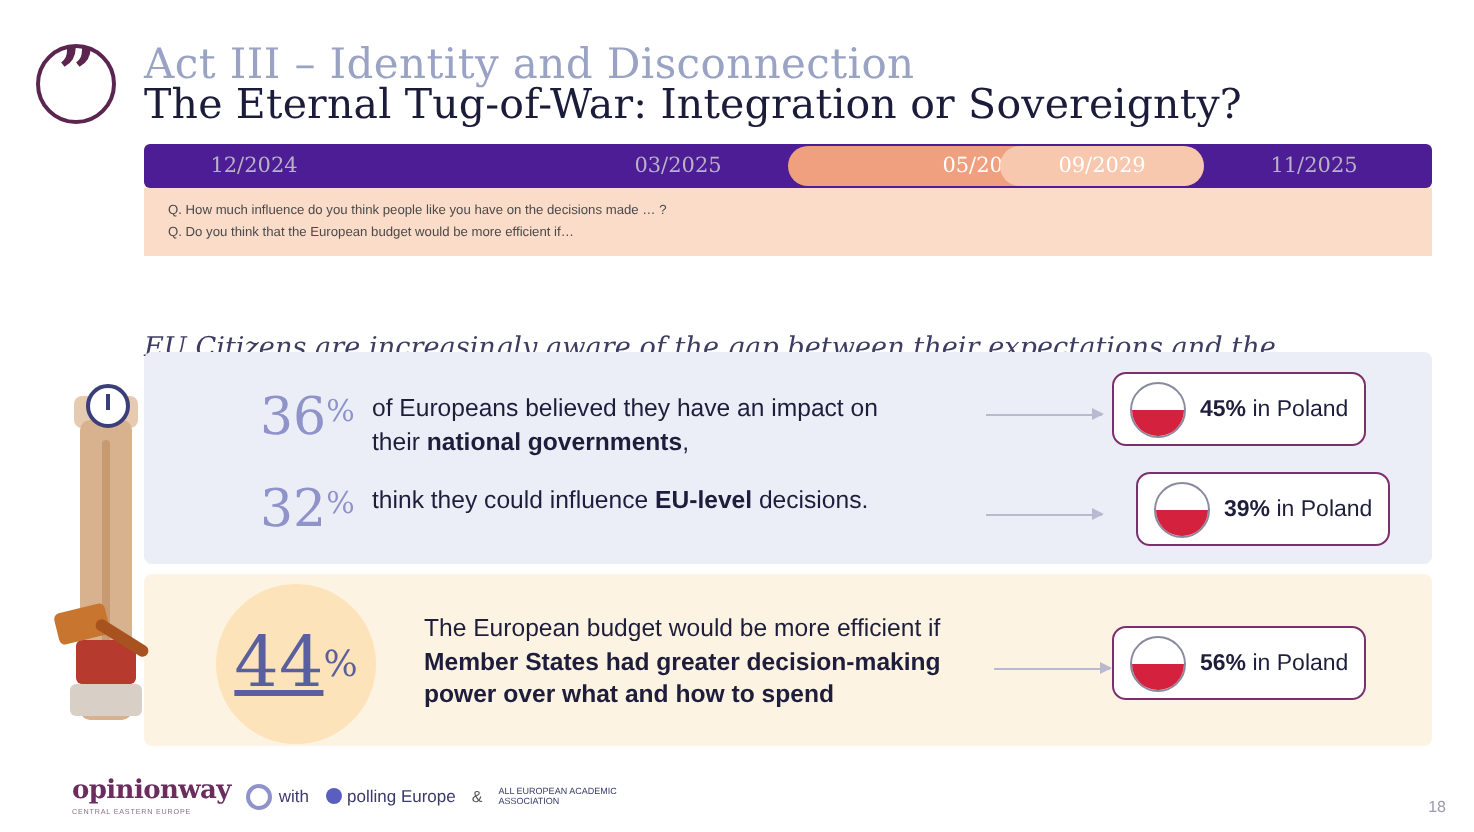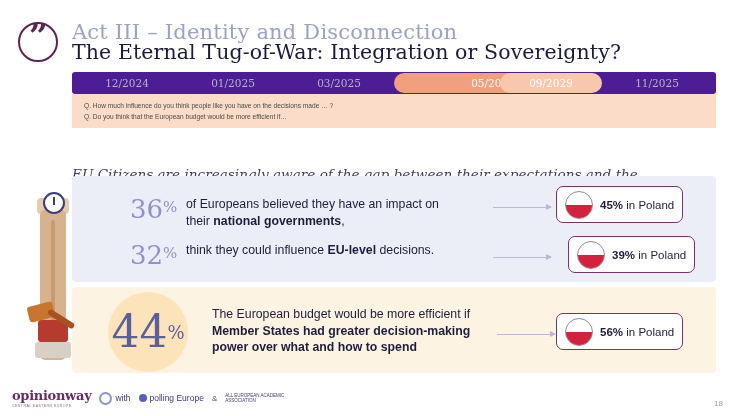--- a/index.html
+++ b/index.html
@@ -276,21 +276,21 @@
     left: 108px;
     top: 292px;
     width: 80px;
     height: 80px;
     display: flex;
     align-items: center;
     justify-content: center;
     font-family: "DejaVu Serif", serif;
     color: #5a5f9e;
   }
-  .big-pct .num { font-size: 44px; line-height: 1; }
+  .big-pct .num { font-size: 35px; line-height: 1; text-decoration: underline; }
   .big-pct .sym { font-size: 18px; vertical-align: super; }
 
   
   .callout {
     position: absolute;
     width: 127px;
     height: 37px;
     border: 1.4px solid #7b2f6b;
     border-radius: 7px;
     background: #ffffff;
@@ -334,21 +334,21 @@
     right: -1px;
     top: -3px;
     border-left: 6px solid #b9b9cf;
     border-top: 3.5px solid transparent;
     border-bottom: 3.5px solid transparent;
   }
 
   
   .footer {
     position: absolute;
-    left: 12px;
+    left: 36px;
     bottom: 8px;
     display: flex;
     align-items: center;
     gap: 8px;
   }
   .ow-logo {
     font-family: "DejaVu Serif", serif;
     font-size: 13px;
     color: #6b2d5e;
     font-weight: 700;
@@ -390,21 +390,20 @@
 <div class="slide">
 
   <div class="quote-badge">
     <span>”</span>
   </div>
   <div class="act-label">Act III – Identity and Disconnection</div>
   <div class="slide-title">The Eternal Tug-of-War: Integration or Sovereignty?</div>
 
   <div class="timeline">
     <div class="tl-item" style="left:4px;width:102px;">12/2024</div>
-    <div class="tl-item" style="left:110px;width:102px;">01/2025</div>
     <div class="tl-item" style="left:216px;width:102px;">03/2025</div>
     <div class="tl-item active" style="left:322px;width:102px;padding-left:48px;">05/2025</div>
     <div class="tl-item semi" style="left:428px;width:102px;">09/2029</div>
     <div class="tl-item" style="left:534px;width:102px;">11/2025</div>
   </div>
 
   <div class="qband">
     <div class="qline q1">Q. How much influence do you think people like you have on the decisions made … ?</div>
     <div class="qline q2">Q. Do you think that the European budget would be more efficient if…</div>
   </div>

